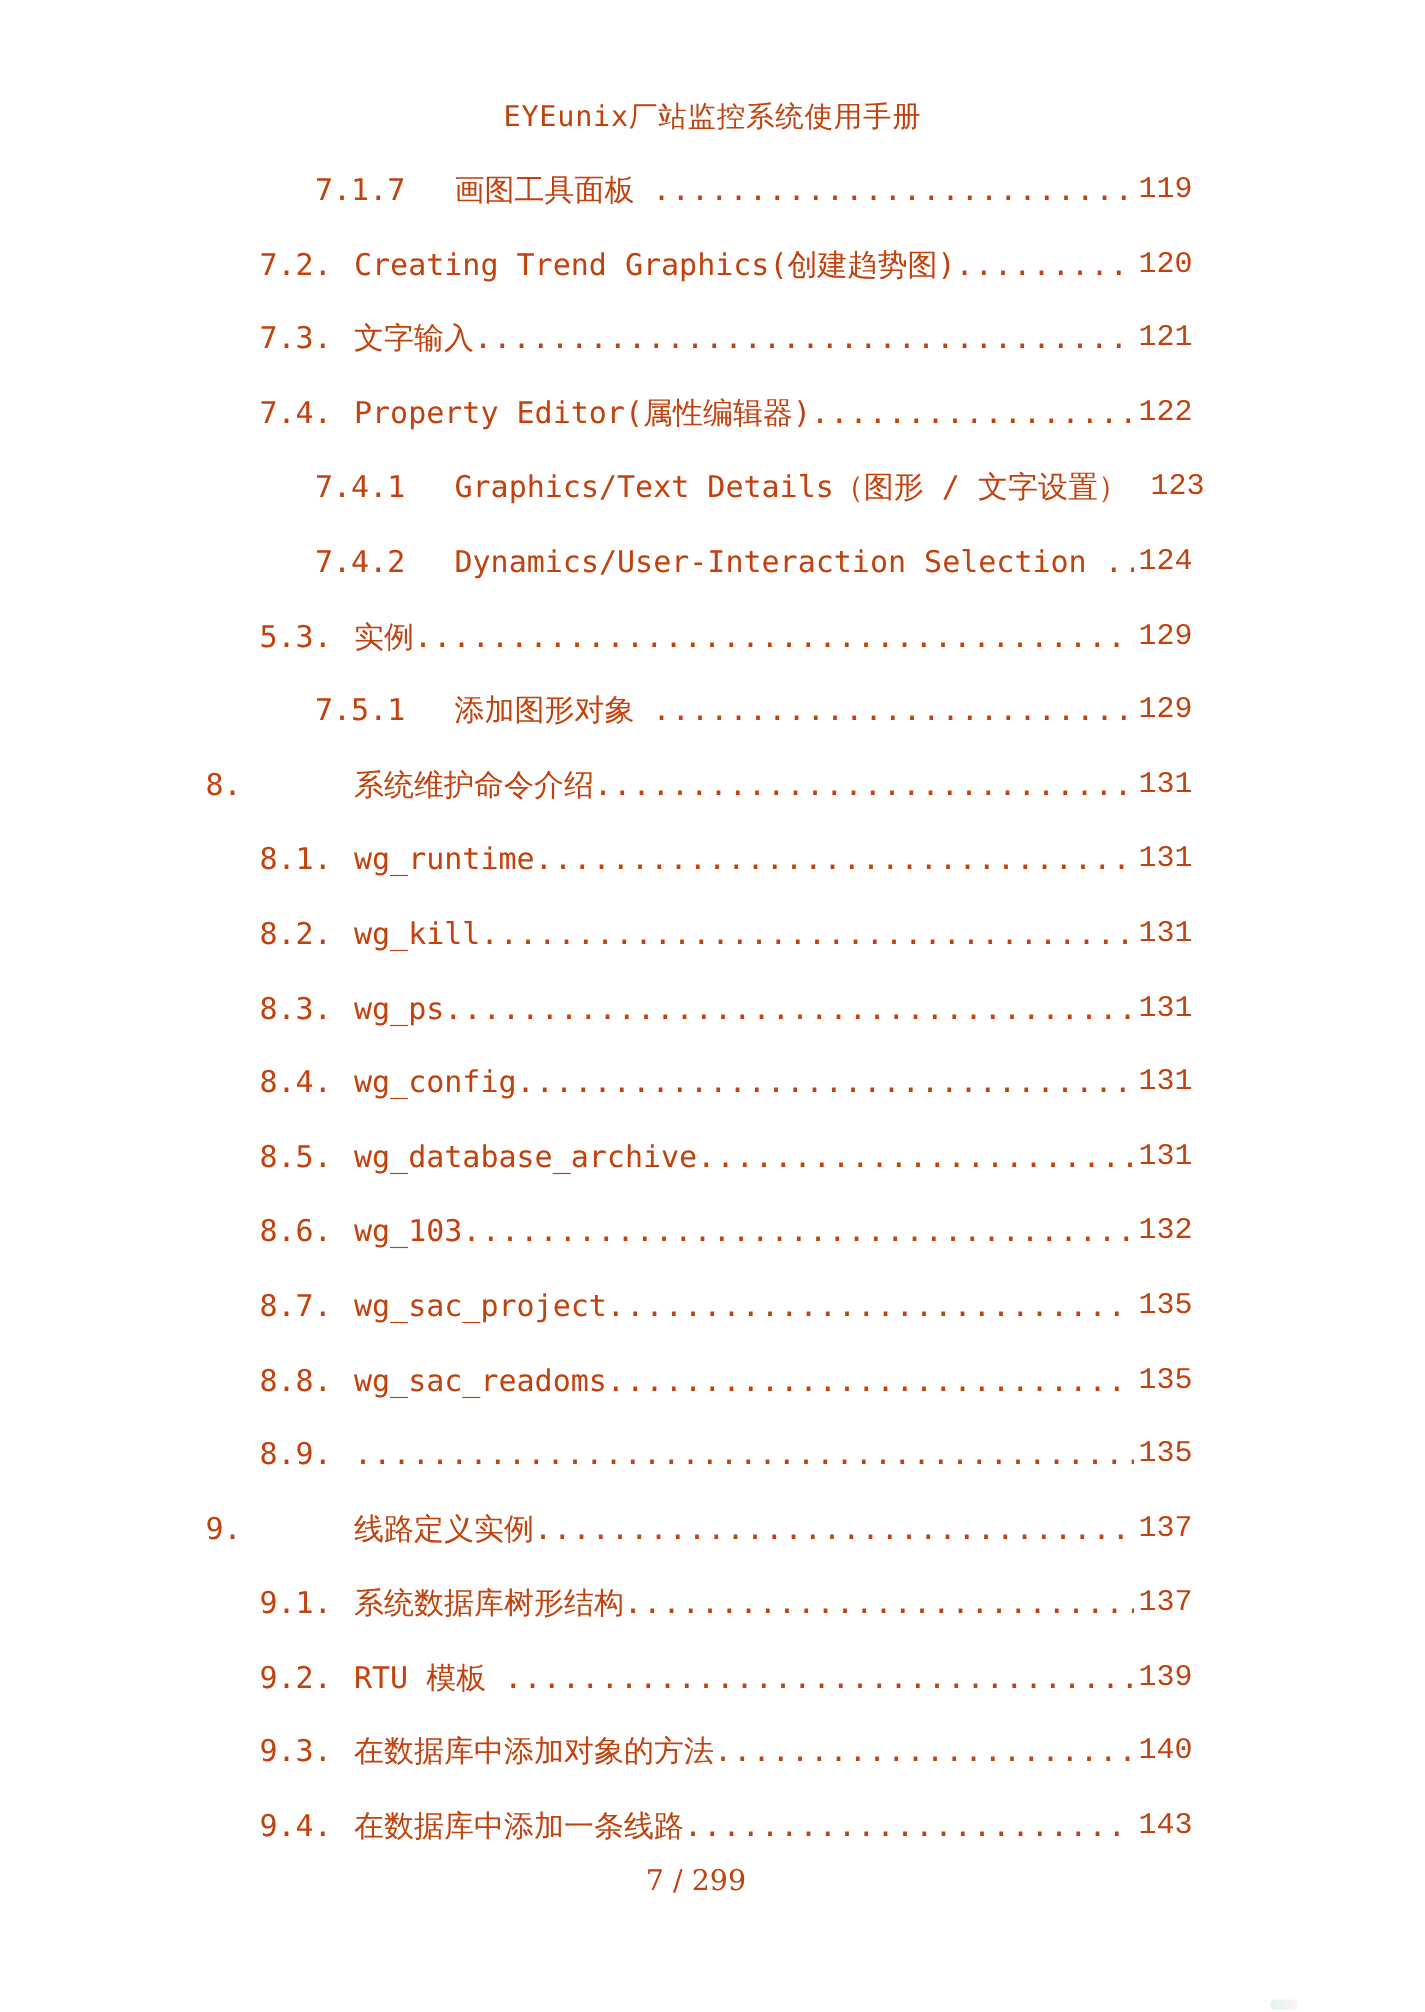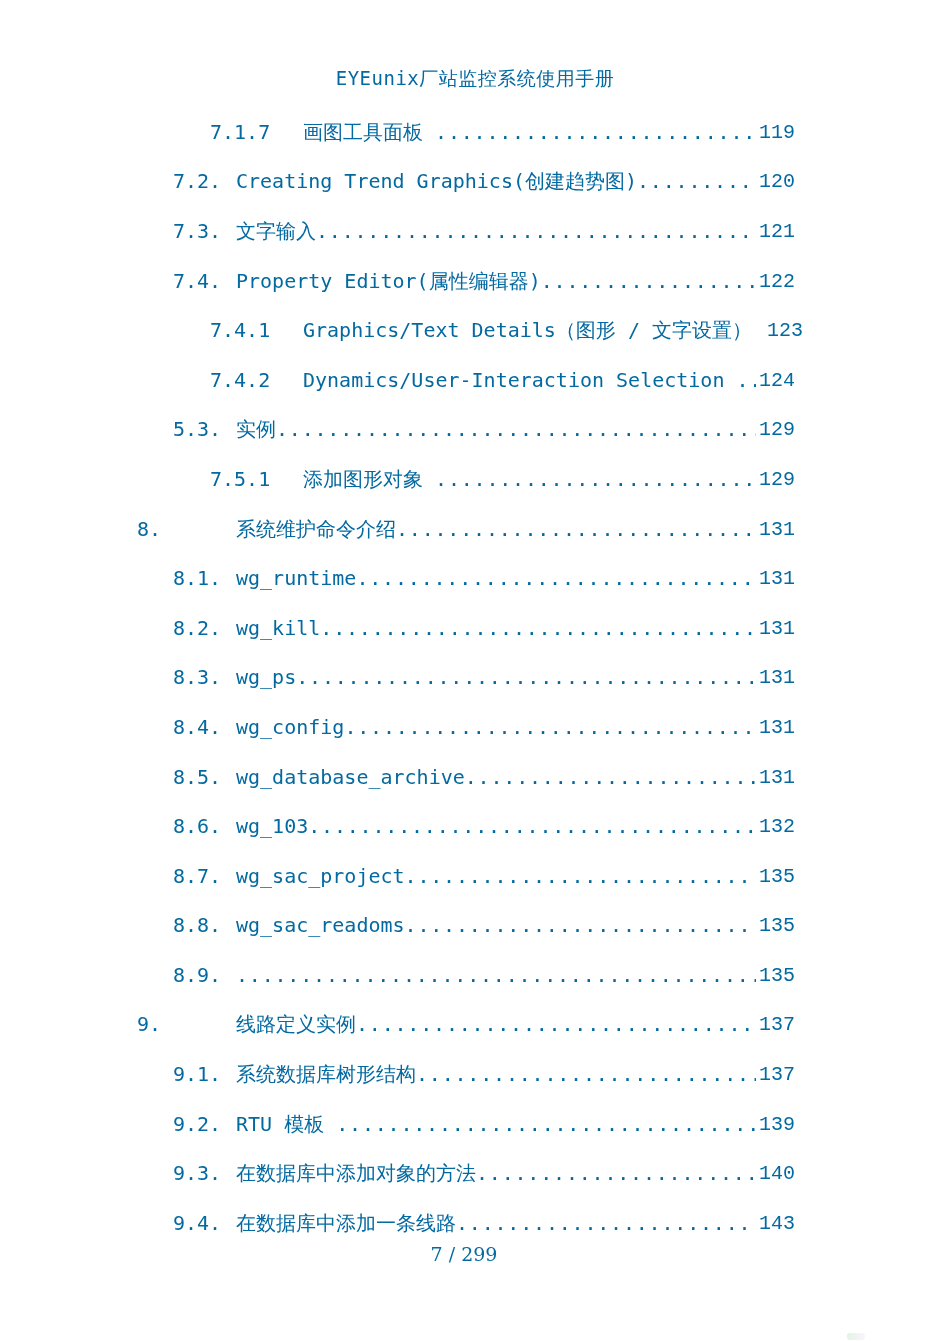--- a/index.html
+++ b/index.html
@@ -3,21 +3,21 @@
 <meta charset="utf-8">
 <style>
   html, body { margin: 0; padding: 0; background: #ffffff; }
   .page {
     position: relative;
     width: 950px;
     height: 1341px;
     background: #ffffff;
     overflow: hidden;
     font-family: "DejaVu Sans Mono", "Liberation Mono", monospace;
-    color: #0369a1;
+    color: #c2410c;
   }
   .header {
     position: absolute;
     top: 67px;
     left: 0;
     width: 100%;
     text-align: center;
     font-size: 19px;
     line-height: 22px;
     letter-spacing: 0.5px;
@@ -25,21 +25,21 @@
   .toc {
     position: absolute;
     top: 100px;
     left: 0;
     width: 100%;
   }
   .row {
     height: 49.6px;
     box-sizing: border-box;
     display: flex;
-    align-items: center;
+    align-items: flex-start;
     padding-top: 15px;
     padding-right: 155px;
     font-size: 20px;
     line-height: 1.15;
   }
   .row.l1 { padding-left: 137px; }
   .row.l2 { padding-left: 173px; }
   .row.l3 { padding-left: 210px; }
   .l1 .num { width: 99px; }
   .l2 .num { width: 63px; }

